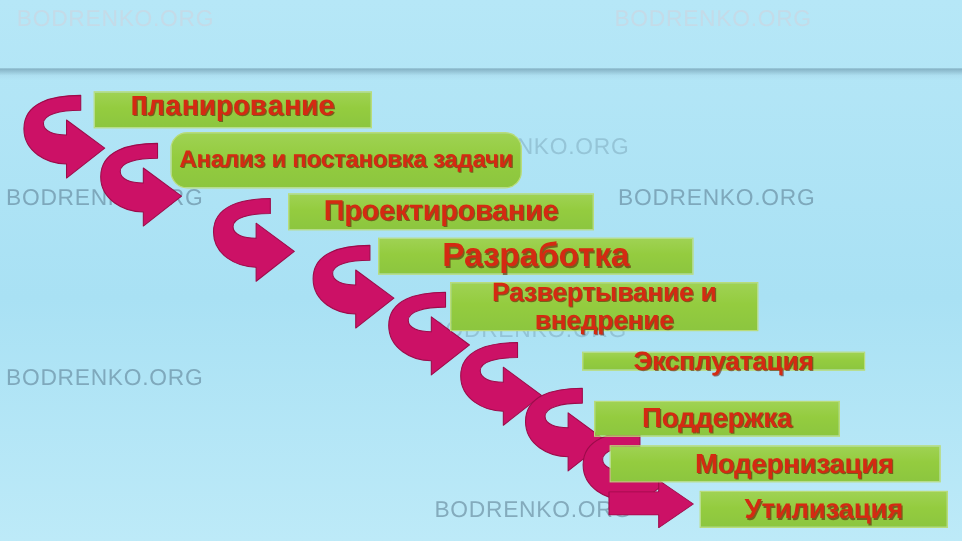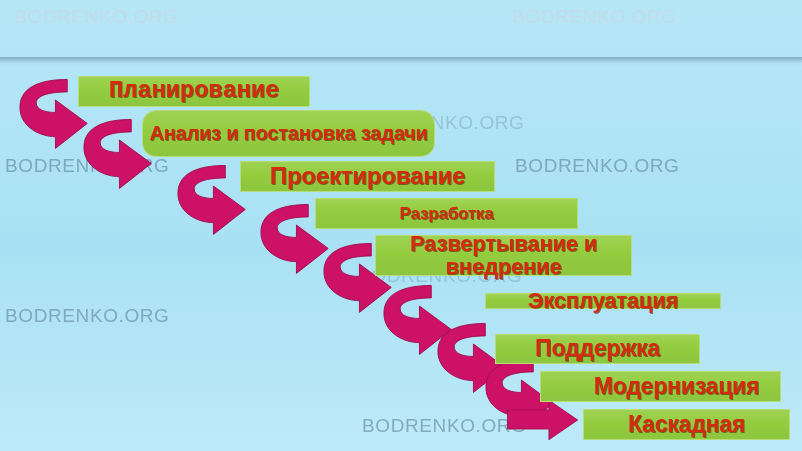--- a/index.html
+++ b/index.html
@@ -130,33 +130,33 @@
   <div id="box-layer">
       <div class="box" style="left: 78px; top: 76px; width: 232px; height: 31px; font-size: 24px; font-family: Liberation Mono, monospace;">
         <span>Планирование</span>
       </div>
       <div class="box" style="left: 142px; top: 110px; width: 293px; height: 47px; font-size: 20px; border-radius: 14px;">
         <span>Анализ и постановка задачи</span>
       </div>
       <div class="box" style="left: 240px; top: 161px; width: 255px; height: 31px; font-size: 24px;">
         <span>Проектирование</span>
       </div>
-      <div class="box" style="left: 315px; top: 198px; width: 263px; height: 31px; font-size: 17px;">
+      <div class="box" style="left: 315px; top: 198px; width: 263px; height: 31px; font-size: 28px;">
         <span>Разработка</span>
       </div>
       <div class="box" style="left: 375px; top: 235px; width: 257px; height: 41px; font-size: 22px;">
         <span>Развертывание и внедрение</span>
       </div>
       <div class="box" style="left: 437px; top: 293px; width: 236px; height: 16px; font-size: 22px; margin-left: 48px;">
         <span>Эксплуатация</span>
       </div>
       <div class="box" style="left: 495px; top: 334px; width: 205px; height: 30px; font-size: 23px;">
         <span>Поддержка</span>
       </div>
-      <div class="box" style="left: 540px; top: 371px; width: 241px; height: 31px; font-size: 23px; padding-left: 32px;">
+      <div class="box" style="left: 508px; top: 371px; width: 276px; height: 31px; font-size: 23px; padding-left: 32px;">
         <span>Модернизация</span>
       </div>
       <div class="box" style="left: 583px; top: 409px; width: 207px; height: 31px; font-size: 23px;">
-        <span>Каскадная</span>
+        <span>Утилизация</span>
       </div>
     </div>
 
 </div>
 
 </body></html>

